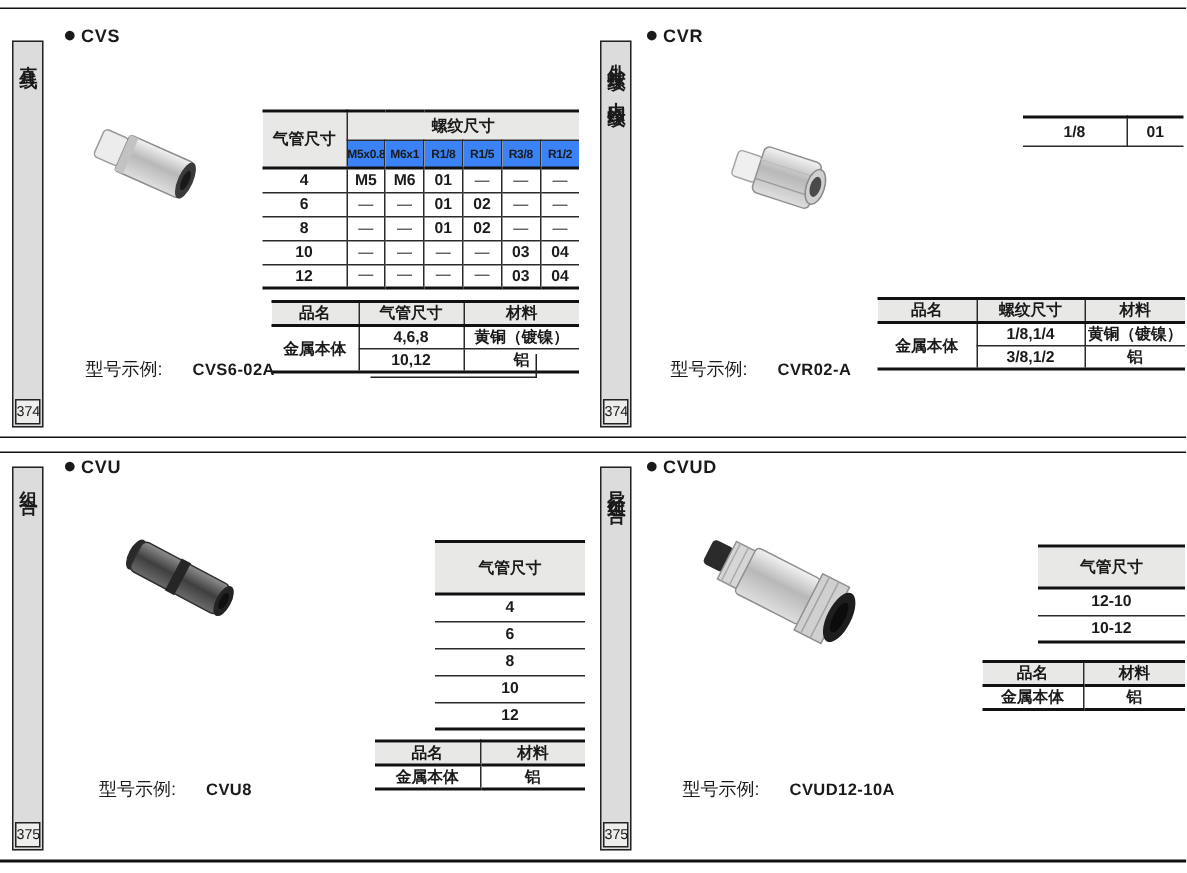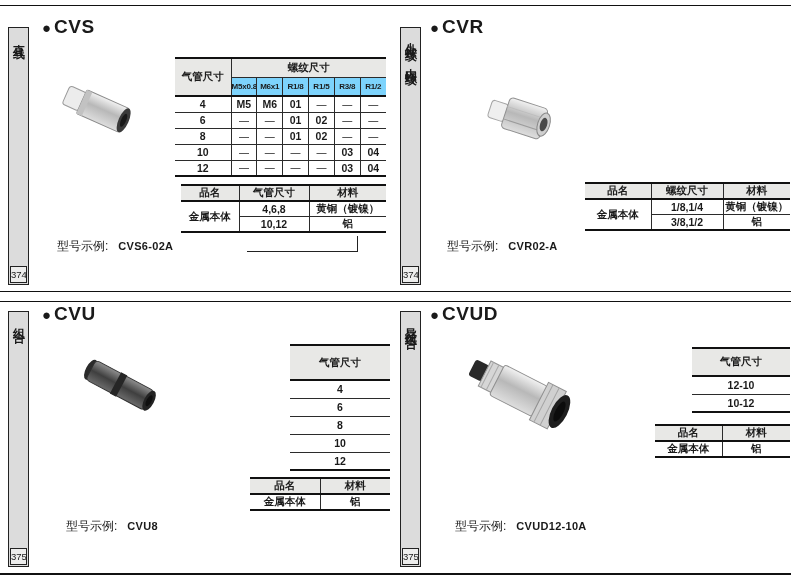--- a/index.html
+++ b/index.html
@@ -6,34 +6,34 @@
   body{font-family:"Liberation Sans","DejaVu Sans",sans-serif;color:#1a1a1a;}
   #page{position:relative;width:791px;height:582px;background:#fff;overflow:hidden;}
   .hrule{position:absolute;left:0;width:791px;background:#111;}
   
   .tab{position:absolute;width:21px;background:#dcdcdc;border:1px solid #222;box-sizing:border-box;display:flex;justify-content:center;}
   .tab .lbl{writing-mode:vertical-rl;text-orientation:mixed;font-size:12px;font-weight:bold;letter-spacing:3px;padding-top:6px;}
   .pagenum{position:absolute;left:1px;right:1px;bottom:1px;height:15px;border:1px solid #222;background:#ededec;font-size:9.5px;line-height:15px;text-align:center;font-weight:normal;}
   
   .q-title{position:absolute;display:flex;align-items:center;gap:3px;font-weight:bold;}
   .q-title .bullet{font-size:15px;line-height:1;}
-  .q-title .name{font-size:19px;letter-spacing:.5px;}
+  .q-title .name{font-size:12px;letter-spacing:.5px;}
   
-  table.spec{position:absolute;border-collapse:collapse;table-layout:fixed;border-top:2px solid #111;}
+  table.spec{position:absolute;border-collapse:collapse;table-layout:fixed;border-top:2px solid #111;margin-top:16px;}
   .spec td{border:1px solid #2b2b2b;text-align:center;vertical-align:middle;padding:0;font-size:10px;color:#1a1a1a;overflow:hidden;white-space:nowrap;}
   .spec td:first-child{border-left:0;}
   .spec td:last-child{border-right:0;}
   .spec td.h{background:#e8e8e6;font-weight:bold;}
-  .spec td.sub{background:#7dd3fc;font-size:8px;font-weight:bold;letter-spacing:-.2px;}
+  .spec td.sub{background:#3b82f6;font-size:8px;font-weight:bold;letter-spacing:-.2px;}
   .spec tr.bb td{border-bottom:2px solid #111;}
   .spec td.hb{border-bottom:2px solid #111;}
   .spec td.b{font-weight:bold;font-size:10.5px;}
   .spec td.cjk{font-weight:bold;font-size:10.5px;letter-spacing:0;}
   
-  .model{position:absolute;display:flex;align-items:baseline;gap:10px;}
+  .model{position:absolute;display:flex;align-items:baseline;gap:20px;}
   .model .mlabel{font-size:12px;}
   .model .mvalue{font-size:11px;font-weight:bold;letter-spacing:.3px;}
   .leader{position:absolute;background:#222;}
   .prod{position:absolute;}
 </style>
 </head>
 <body>
 
 <div id="page">
 
@@ -191,20 +191,24 @@
       <ellipse cx="66" cy="30" rx="3.5" ry="7" fill="#4a4a4a"></ellipse>
     </g>
   </svg>
 
   <table class="spec" style="left:682px;top:61px;width:107px;">
     <colgroup>
         <col style="width:69px">
         <col>
       </colgroup>
     <tbody>
+    <tr style="height:19px">
+      <td class="b">1/8</td>
+      <td class="b">01</td>
+    </tr>
   </tbody>
     </table>
 
   <table class="spec" style="left:585px;top:182px;width:205px;">
     <colgroup>
         <col style="width:66px">
         <col style="width:72px">
         <col>
       </colgroup>
     <tbody>

